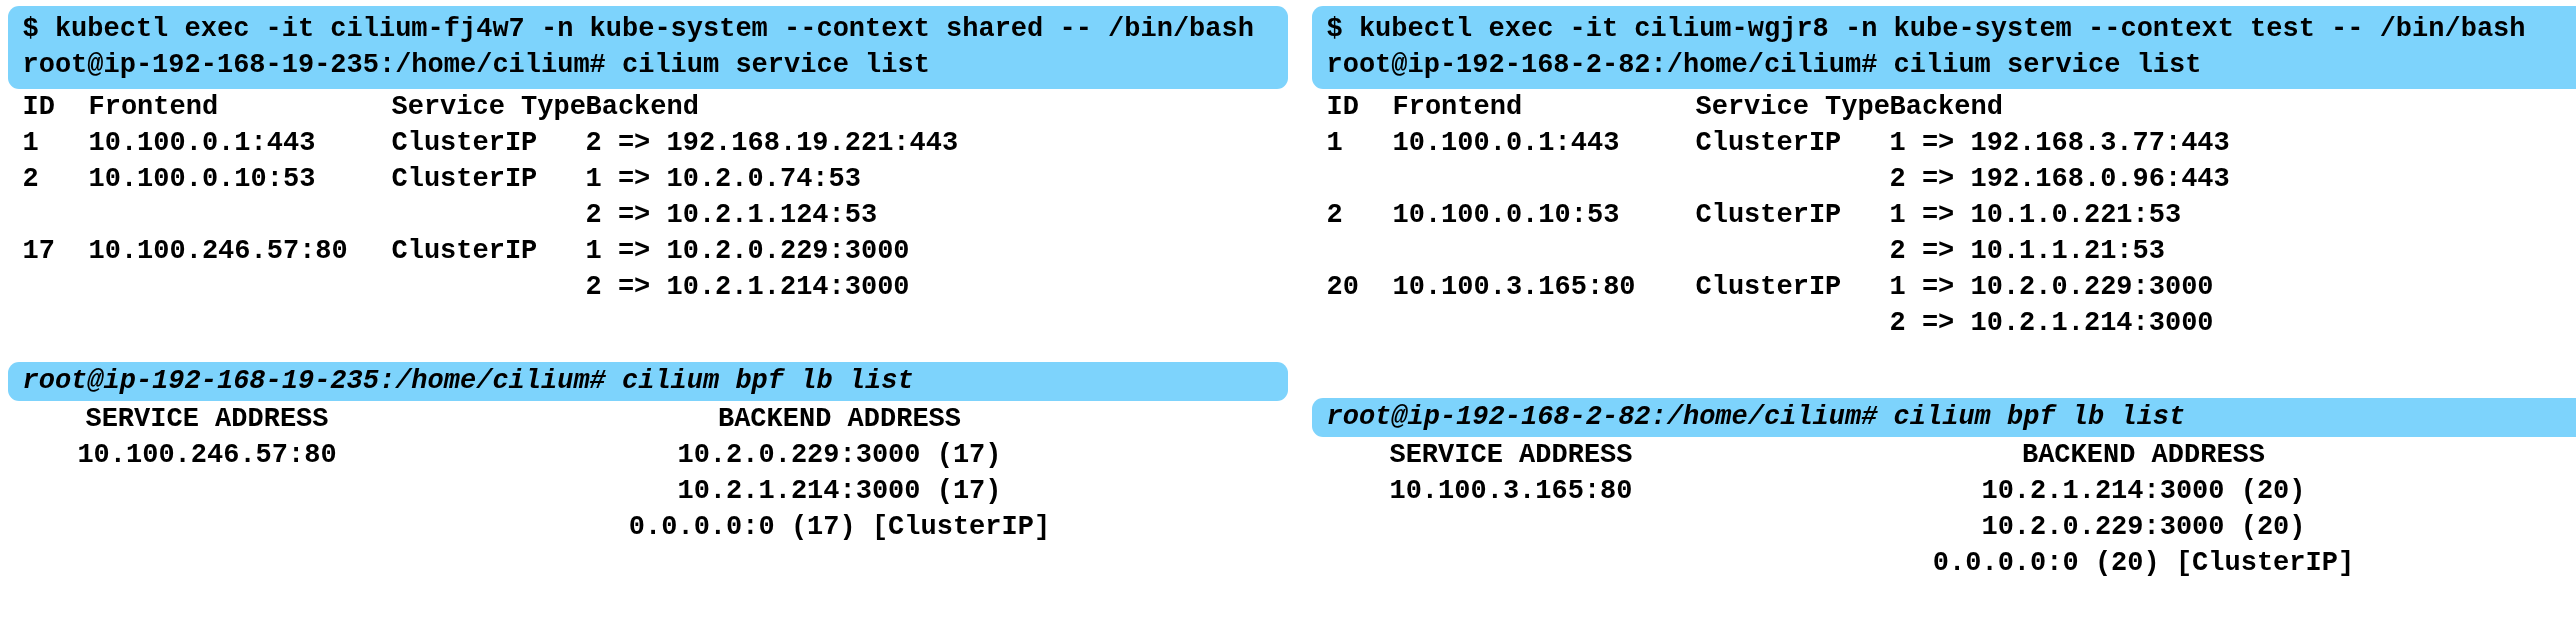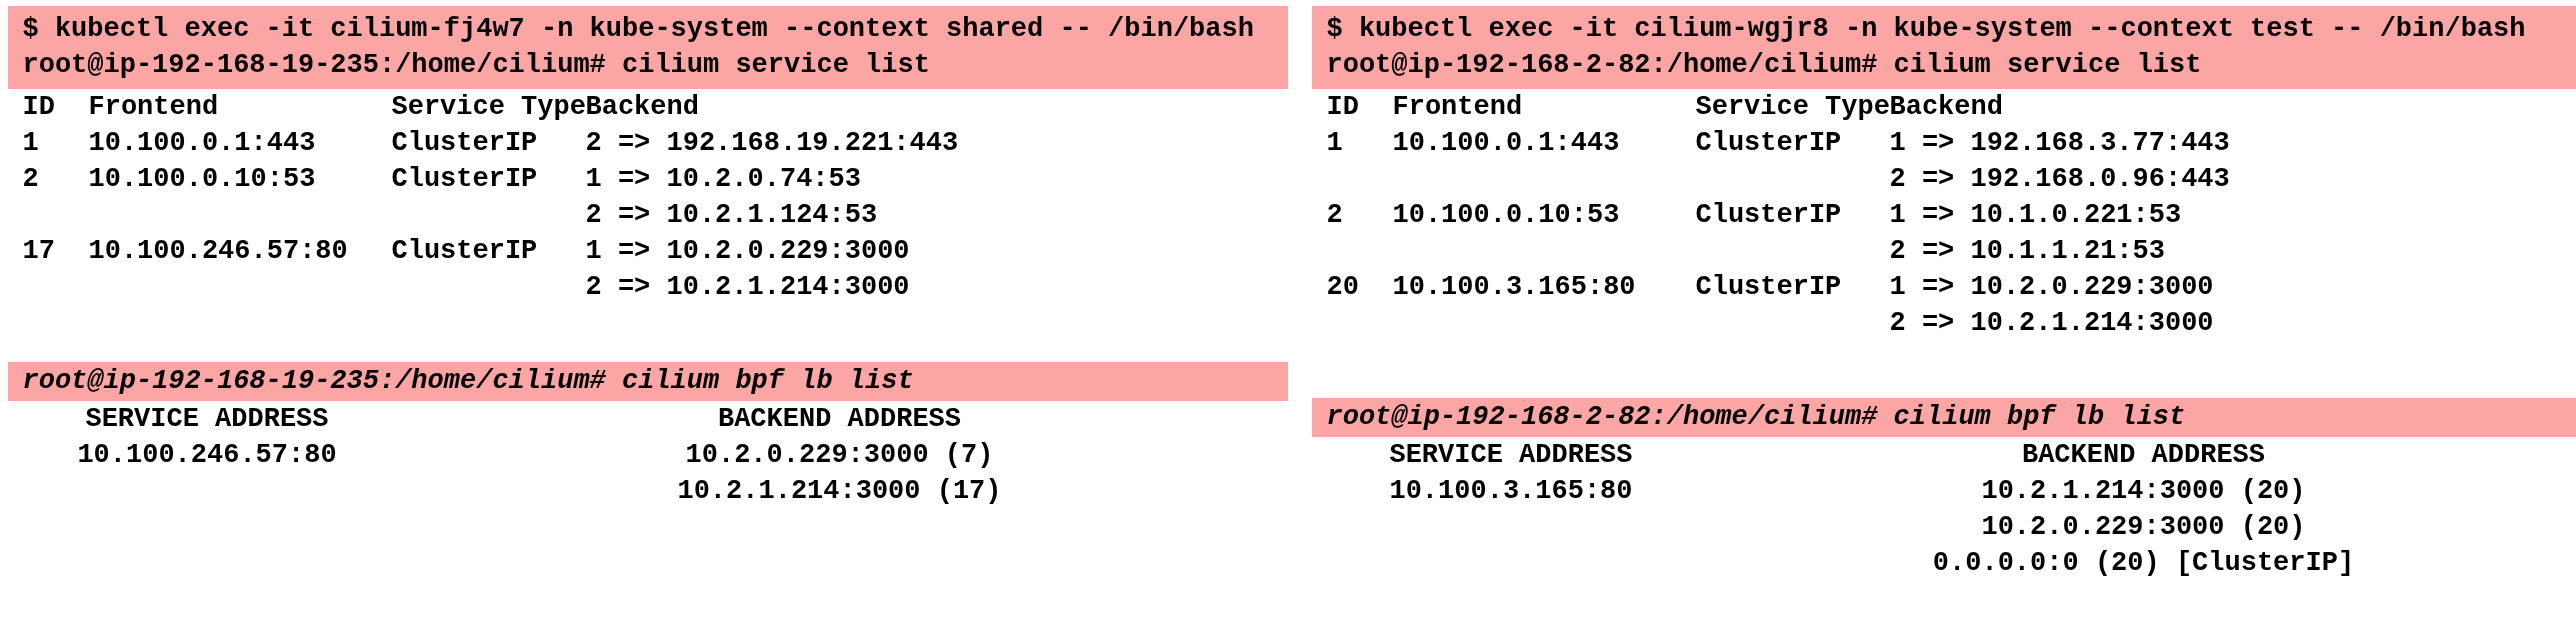--- a/index.html
+++ b/index.html
@@ -21,21 +21,22 @@
   .panels {
     display: flex;
     gap: 24px;
     padding: 6px 0 0 7.5px;
   }
   .panel {
     width: 1280px;
     flex: 0 0 1280px;
   }
   .hl {
-    background: #fca5a5;
+    background: #7dd3fc;
+    border-radius: 11px;
   }
   .cmd-block {
     padding: 4.5px 0 6px 15px;
   }
   .cmd-line {
     white-space: pre;
   }
   .section-body {
     padding-left: 15px;
   }
@@ -122,22 +123,23 @@
         <div class="cmd-line">root@ip-192-168-19-235:/home/cilium# cilium bpf lb list</div>
       </div>
       <div class="bpf-table">
         <div class="bpf-header">
           <div class="svc-cell">SERVICE ADDRESS</div>
           <div class="svc-cell">BACKEND ADDRESS</div>
         </div>
         <div class="bpf-row">
           <div class="svc-cell">10.100.246.57:80</div>
           <div>
-            <div class="backend-line">10.2.0.229:3000 (7)</div>
+            <div class="backend-line">10.2.0.229:3000 (17)</div>
             <div class="backend-line">10.2.1.214:3000 (17)</div>
+            <div class="backend-line">0.0.0.0:0 (17) [ClusterIP]</div>
           </div>
         </div>
       </div>
     </div>
 
   </section>
 
   <section class="panel">
 
     <div class="cmd-block hl">

